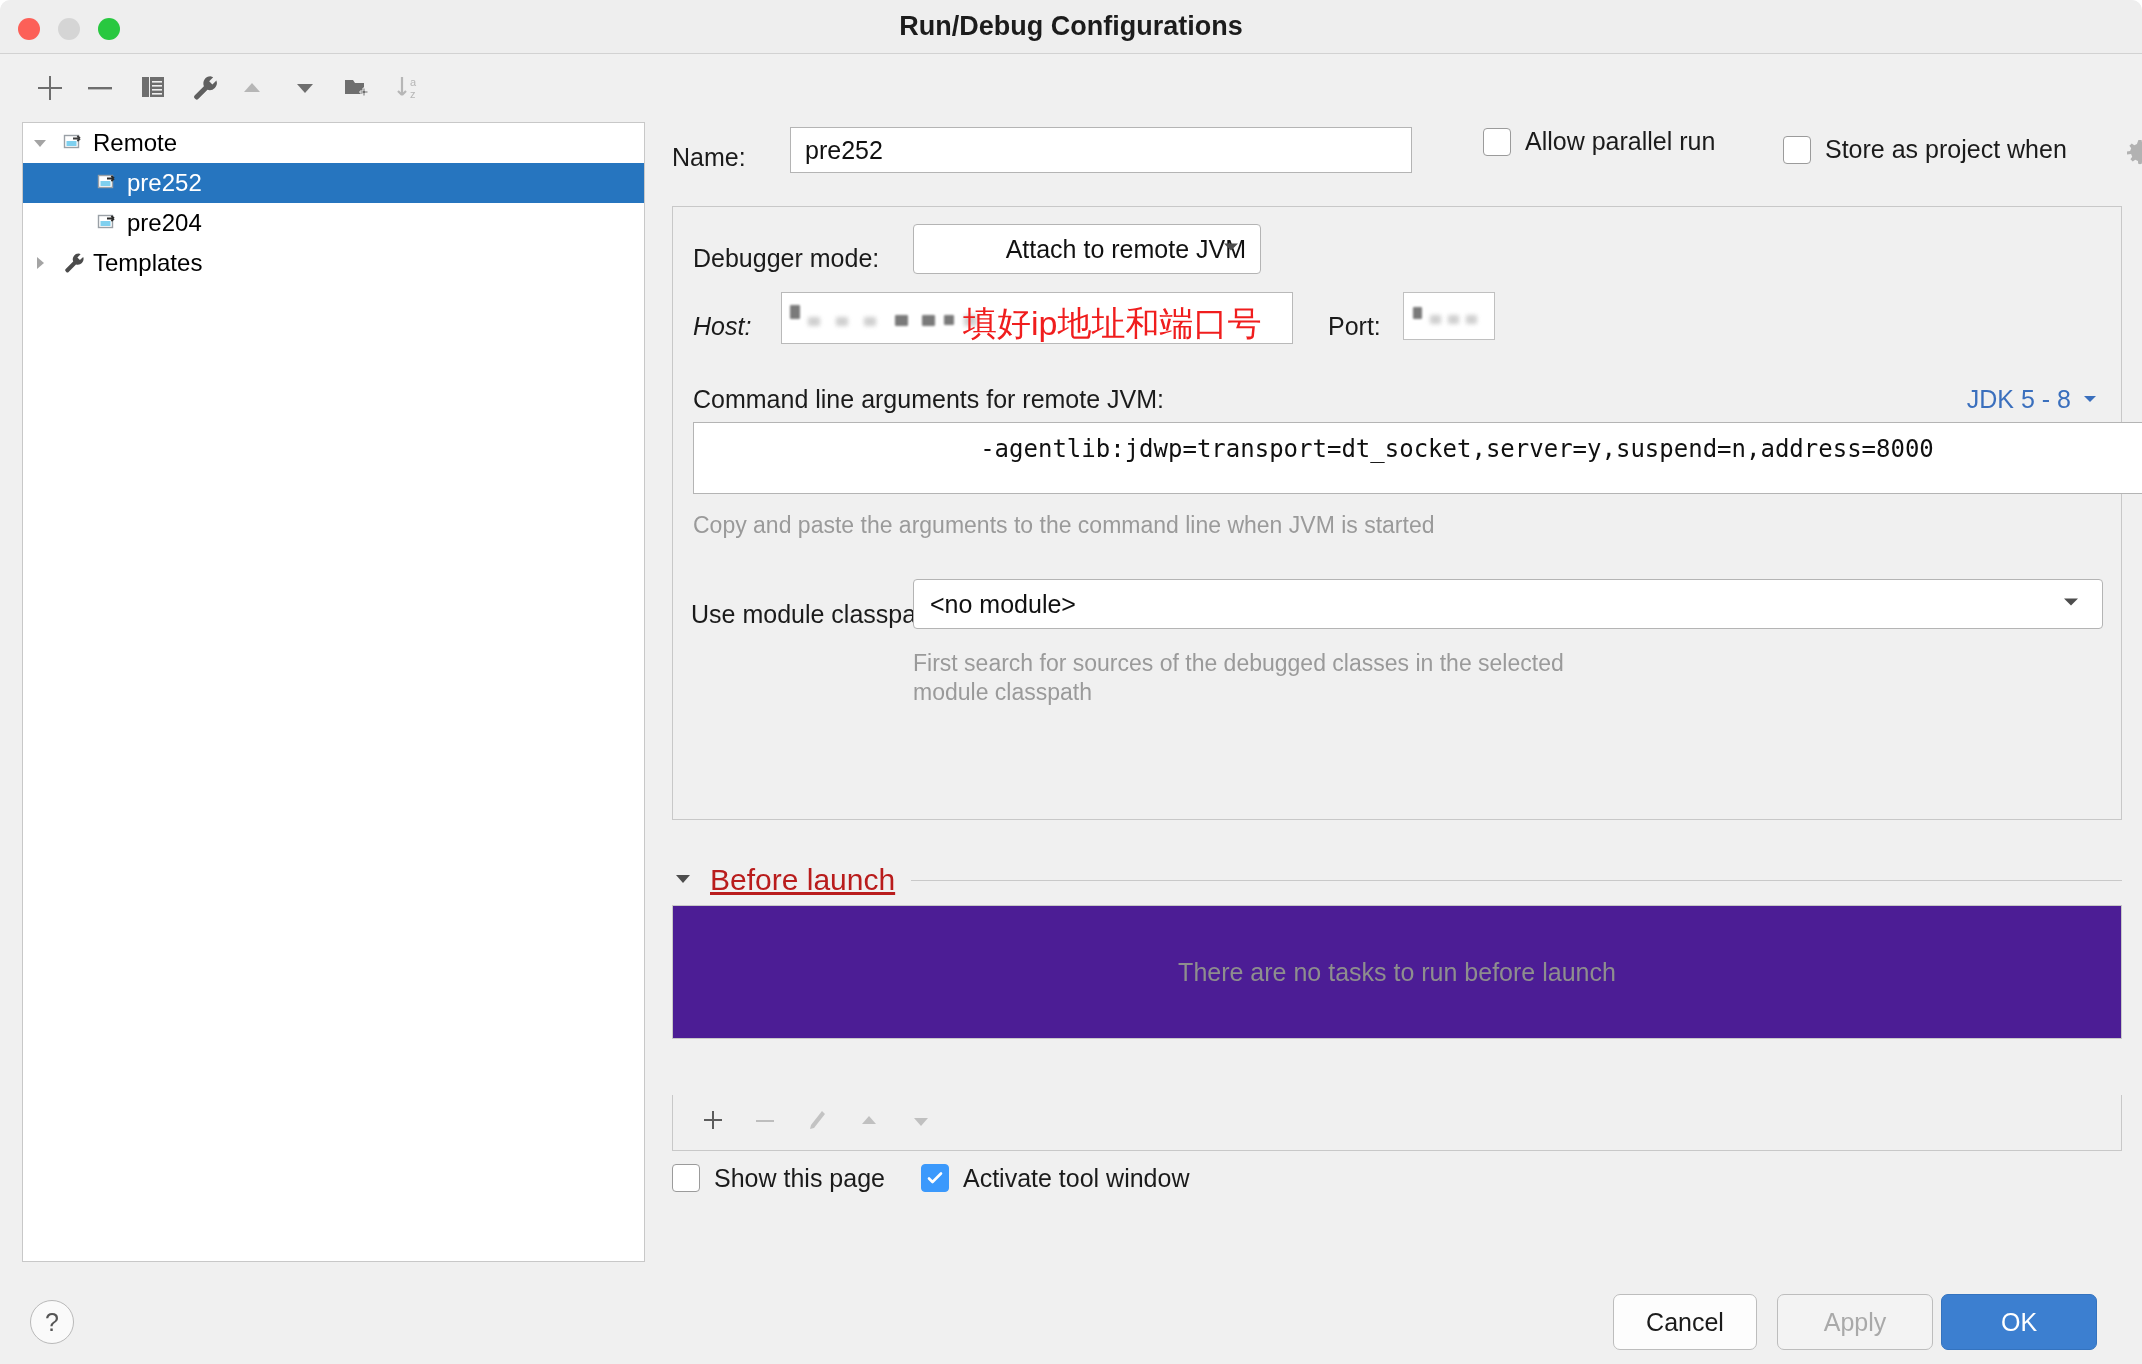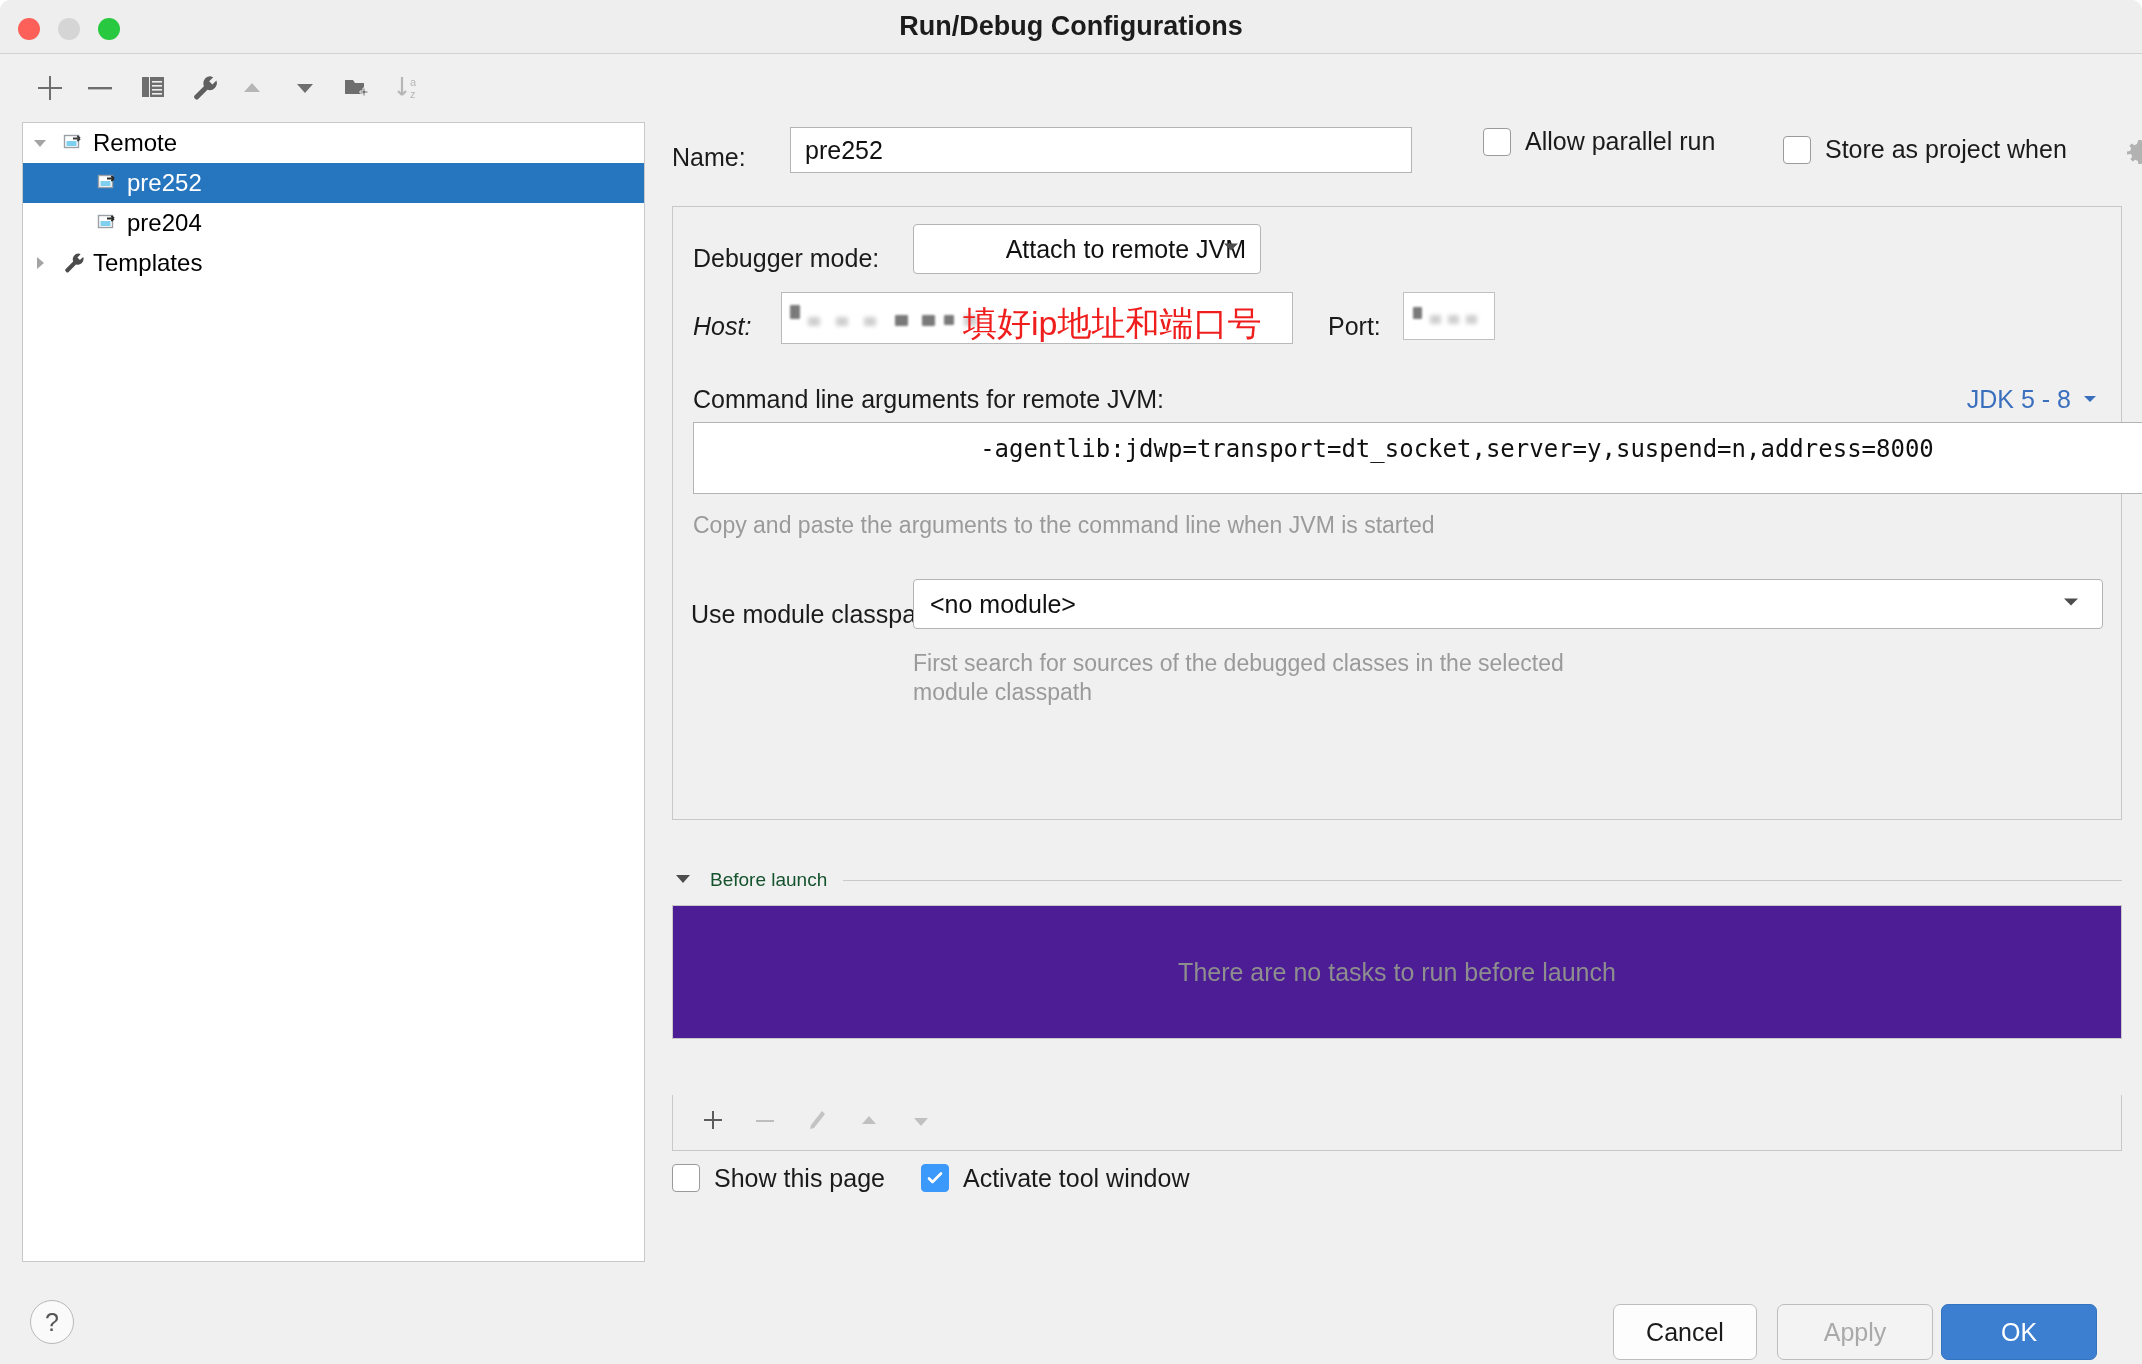--- a/index.html
+++ b/index.html
@@ -211,21 +211,21 @@
     position: absolute; left: 240px; top: 442px;
     font-size: 23px; line-height: 29px;
   }
 
   
   #before-launch-header {
     position: absolute; left: 672px; top: 860px;
     width: 1450px; height: 40px;
     display: flex; align-items: center; gap: 16px;
   }
-  #before-launch-header .bl-title { font-size: 19px; color: #14532d; white-space: nowrap; }
+  #before-launch-header .bl-title { font-size: 30px; color: #b91c1c; white-space: nowrap; text-decoration: underline; }
   #before-launch-header .bl-rule {
     flex: 1; height: 1px; background: #c9c9c9;
   }
   #tasks-box {
     position: absolute; left: 672px; top: 905px;
     width: 1450px; height: 134px;
     background: #4c1d95; border: 1px solid #c8c8c8;
   }
   #tasks-empty {
     position: absolute; left: 0; right: 0; top: 0; bottom: 0;
@@ -264,21 +264,21 @@
     width: 44px; height: 44px; border-radius: 50%;
     border: 1px solid #b9b9b9; background: #fafafa;
     display: flex; align-items: center; justify-content: center;
     font-size: 25px; color: #555;
   }
   .btn {
     position: absolute; top: 1294px; height: 56px;
     border-radius: 7px; border: 1px solid #bdbdbd;
     background: #fdfdfd; color: #1b1b1b;
     font-size: 25px;
-    display: flex; align-items: center; justify-content: center; margin-top: 10px;
+    display: flex; align-items: center; justify-content: center;
   }
   #btn-cancel { left: 1613px; width: 144px; }
   #btn-apply  { left: 1777px; width: 156px; color: #a9a9a9; background: #f3f3f3; }
   #btn-ok     { left: 1941px; width: 156px; background: #3c7fd0; border-color: #3473bf; color: #ffffff; }
 
   
   #watermark {
     position: absolute; right: 16px; top: 742px;
     font-size: 17px; color: #e2e2e2;
     letter-spacing: .5px;

